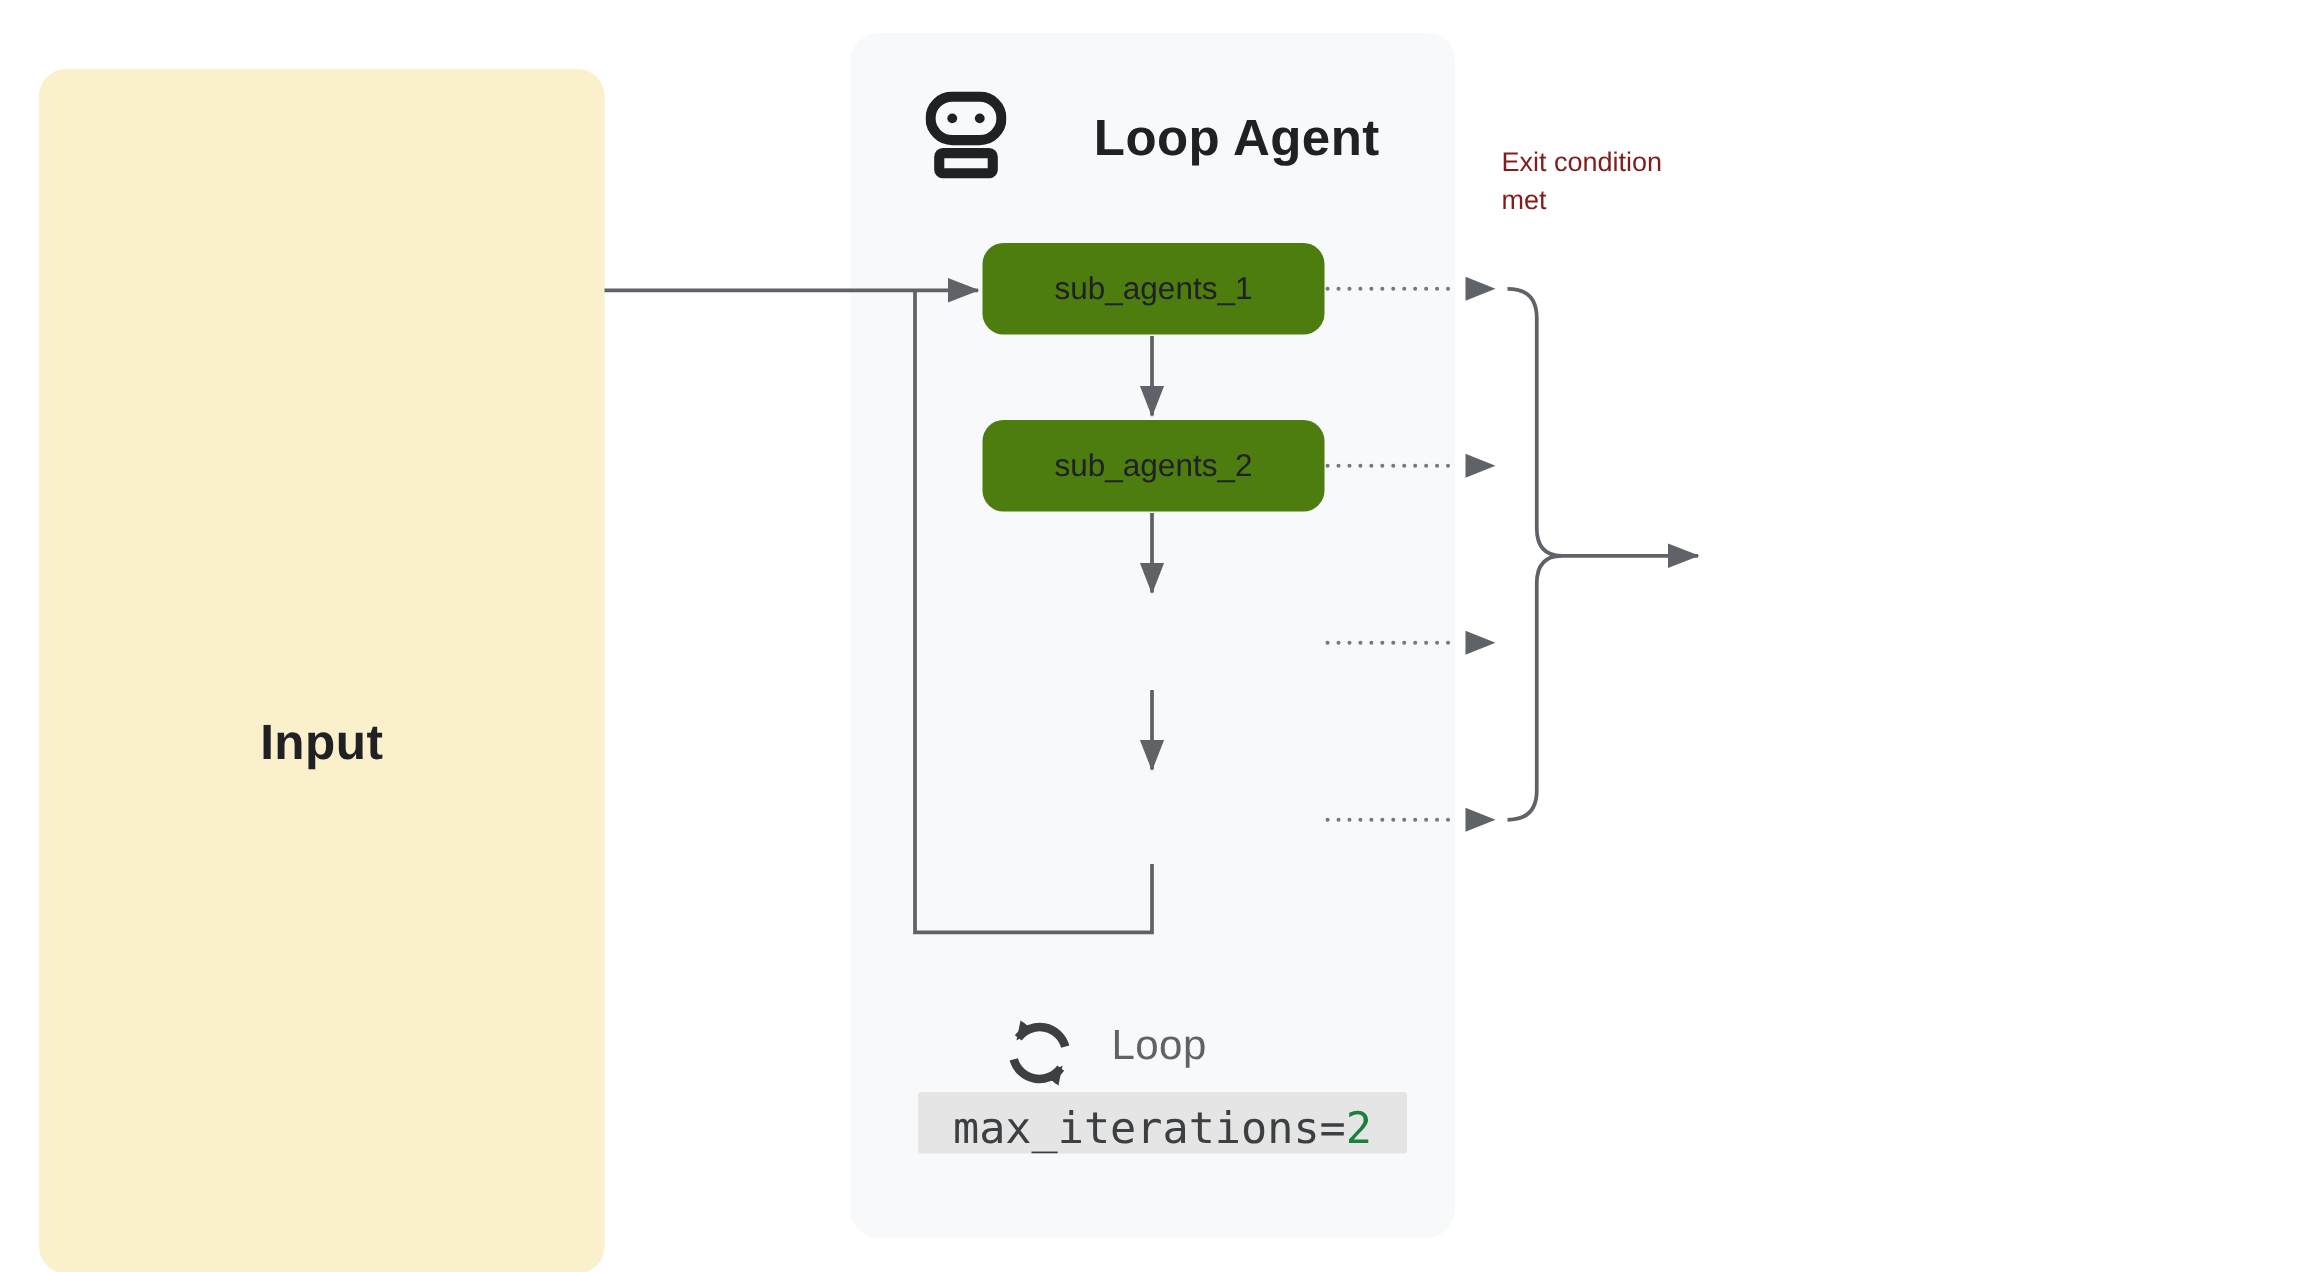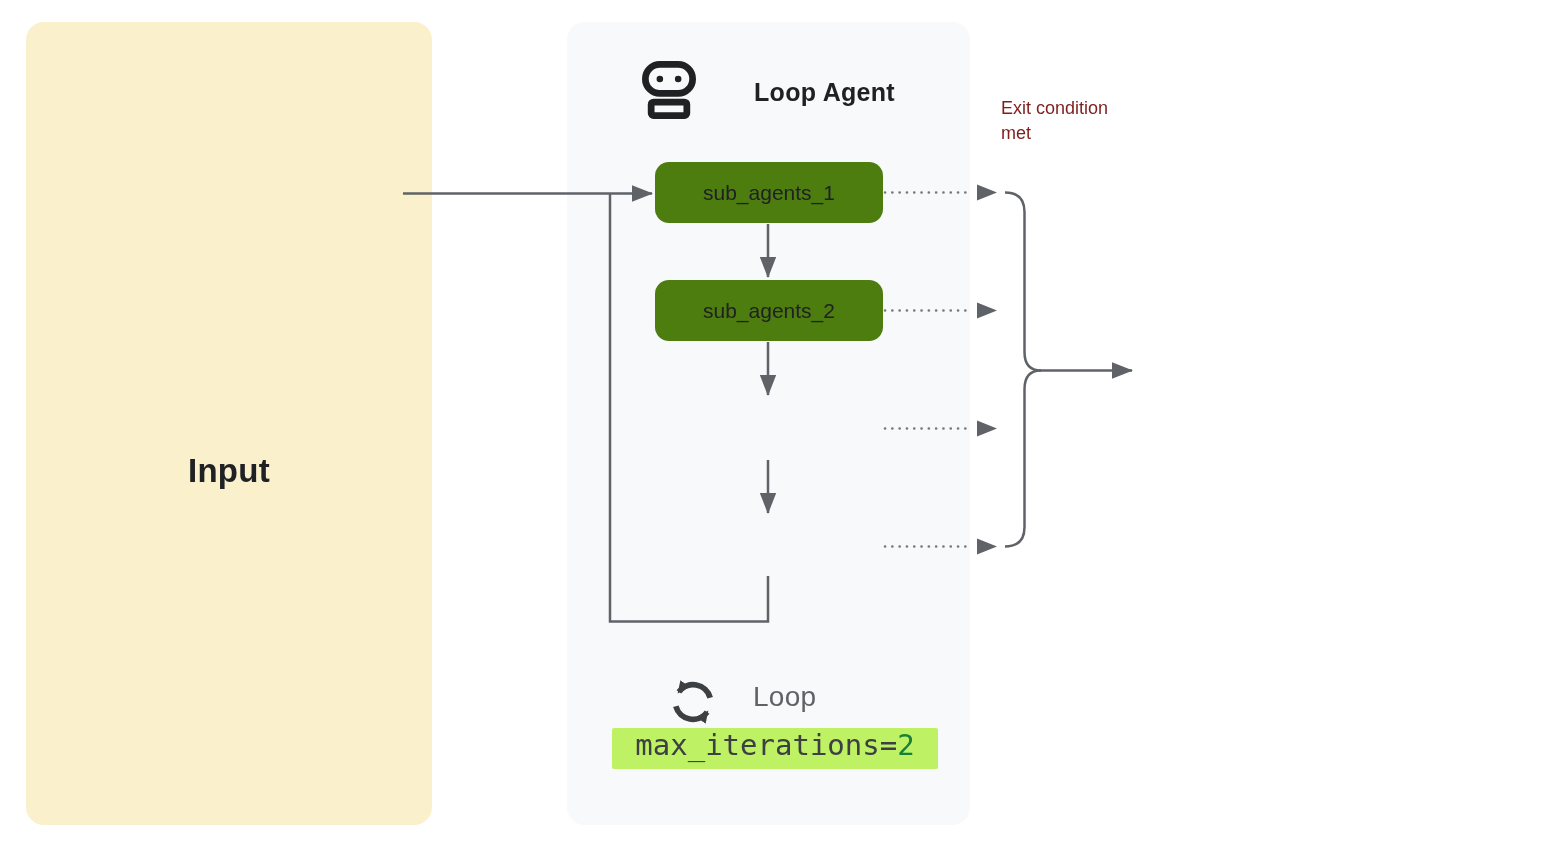--- a/index.html
+++ b/index.html
@@ -11,21 +11,21 @@
     font-family: "Liberation Sans", sans-serif;
     overflow: hidden;
   }
   .panel-io {
     position: absolute;
     top: 22px;
     height: 803px;
     background: #FAF0CB;
     border-radius: 18px;
   }
-  .panel-input  { left: 26px;   width: 406px; }
+  .panel-input  { left: 26px;   width: 377px; margin-top: 24px; }
   .panel-output { left: 1137px; width: 378px; }
   .io-label {
     position: absolute;
     top: 430px;
     left: 0;
     width: 100%;
     text-align: center;
     font-size: 33px;
     font-weight: 600;
     letter-spacing: 0.3px;
@@ -45,21 +45,21 @@
     left: 567px;
     top: 60px;
     width: 403px;
     height: 64px;
     display: flex;
     align-items: center;
     justify-content: center;
     gap: 22px;
   }
   .agent-title {
-    font-size: 25px;
+    font-size: 34px;
     font-weight: 600;
     letter-spacing: 0.3px;
     color: #202124;
     margin-left: 36px;
   }
   .sub-agent {
     position: absolute;
     left: 655px;
     width: 228px;
     height: 61px;
@@ -92,32 +92,31 @@
     width: 52px;
     height: 52px;
   }
   .loop-label {
     position: absolute;
     left: 741px;
     top: 681px;
     font-size: 28px;
     color: #5F6368;
     letter-spacing: 0.3px;
-    margin-left: 12px;
   }
   .code-chip {
     position: absolute;
     left: 612px;
     top: 728px;
     width: 326px;
     height: 41px;
-    background: #bef264;
+    background: #e5e5e5;
     border-radius: 2px;
     display: flex;
-    align-items: flex-start;
+    align-items: flex-end;
     justify-content: center;
     font-family: "DejaVu Sans Mono", monospace;
     font-size: 29px;
     color: #3C4043;
     white-space: pre;
   }
   .code-value { color: #188038; }
   .connector-layer {
     position: absolute;
     left: 0;

